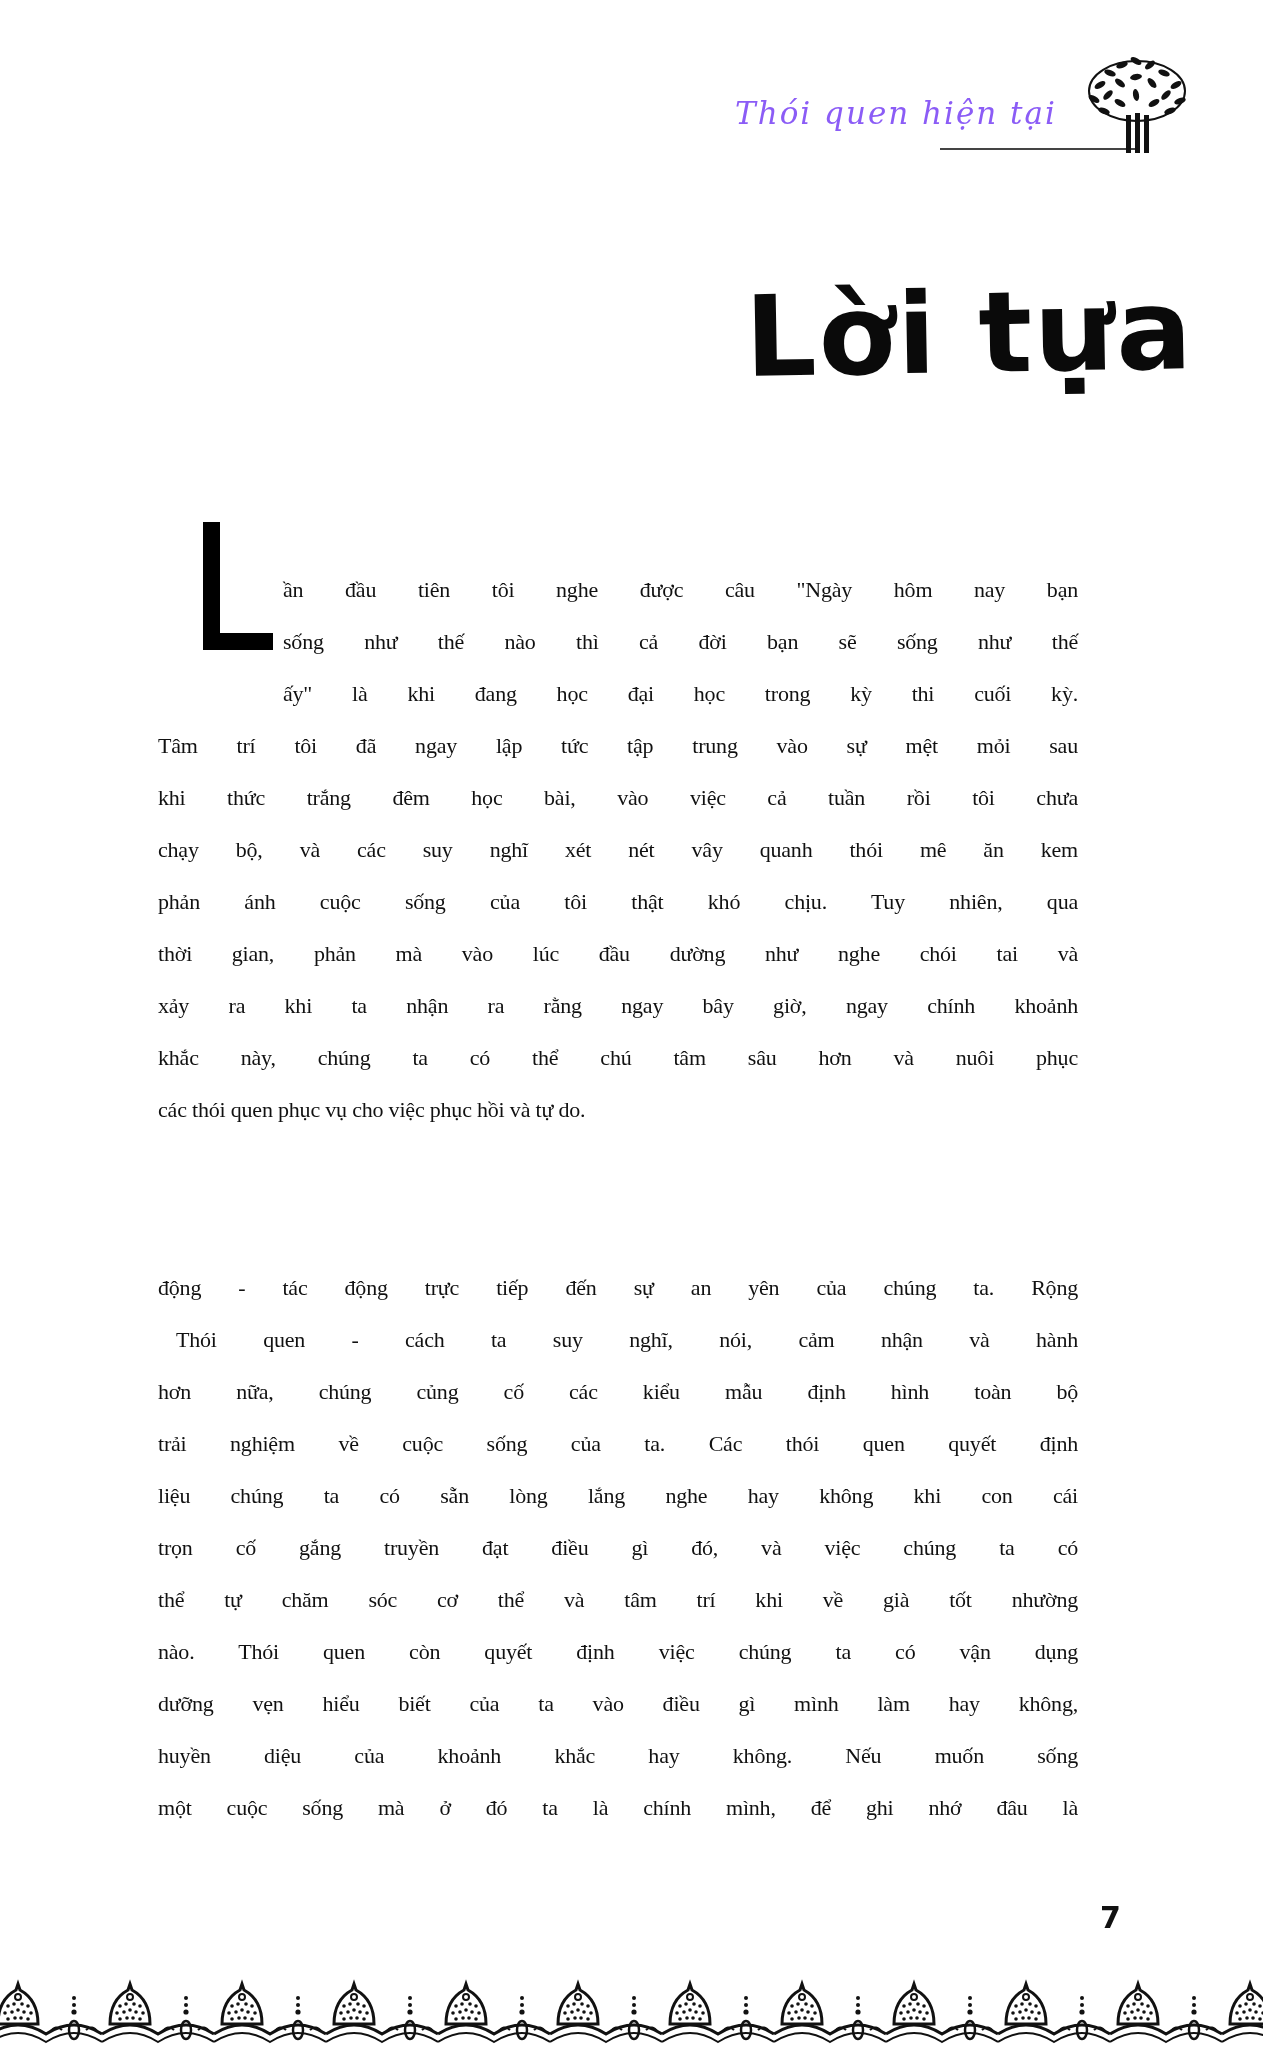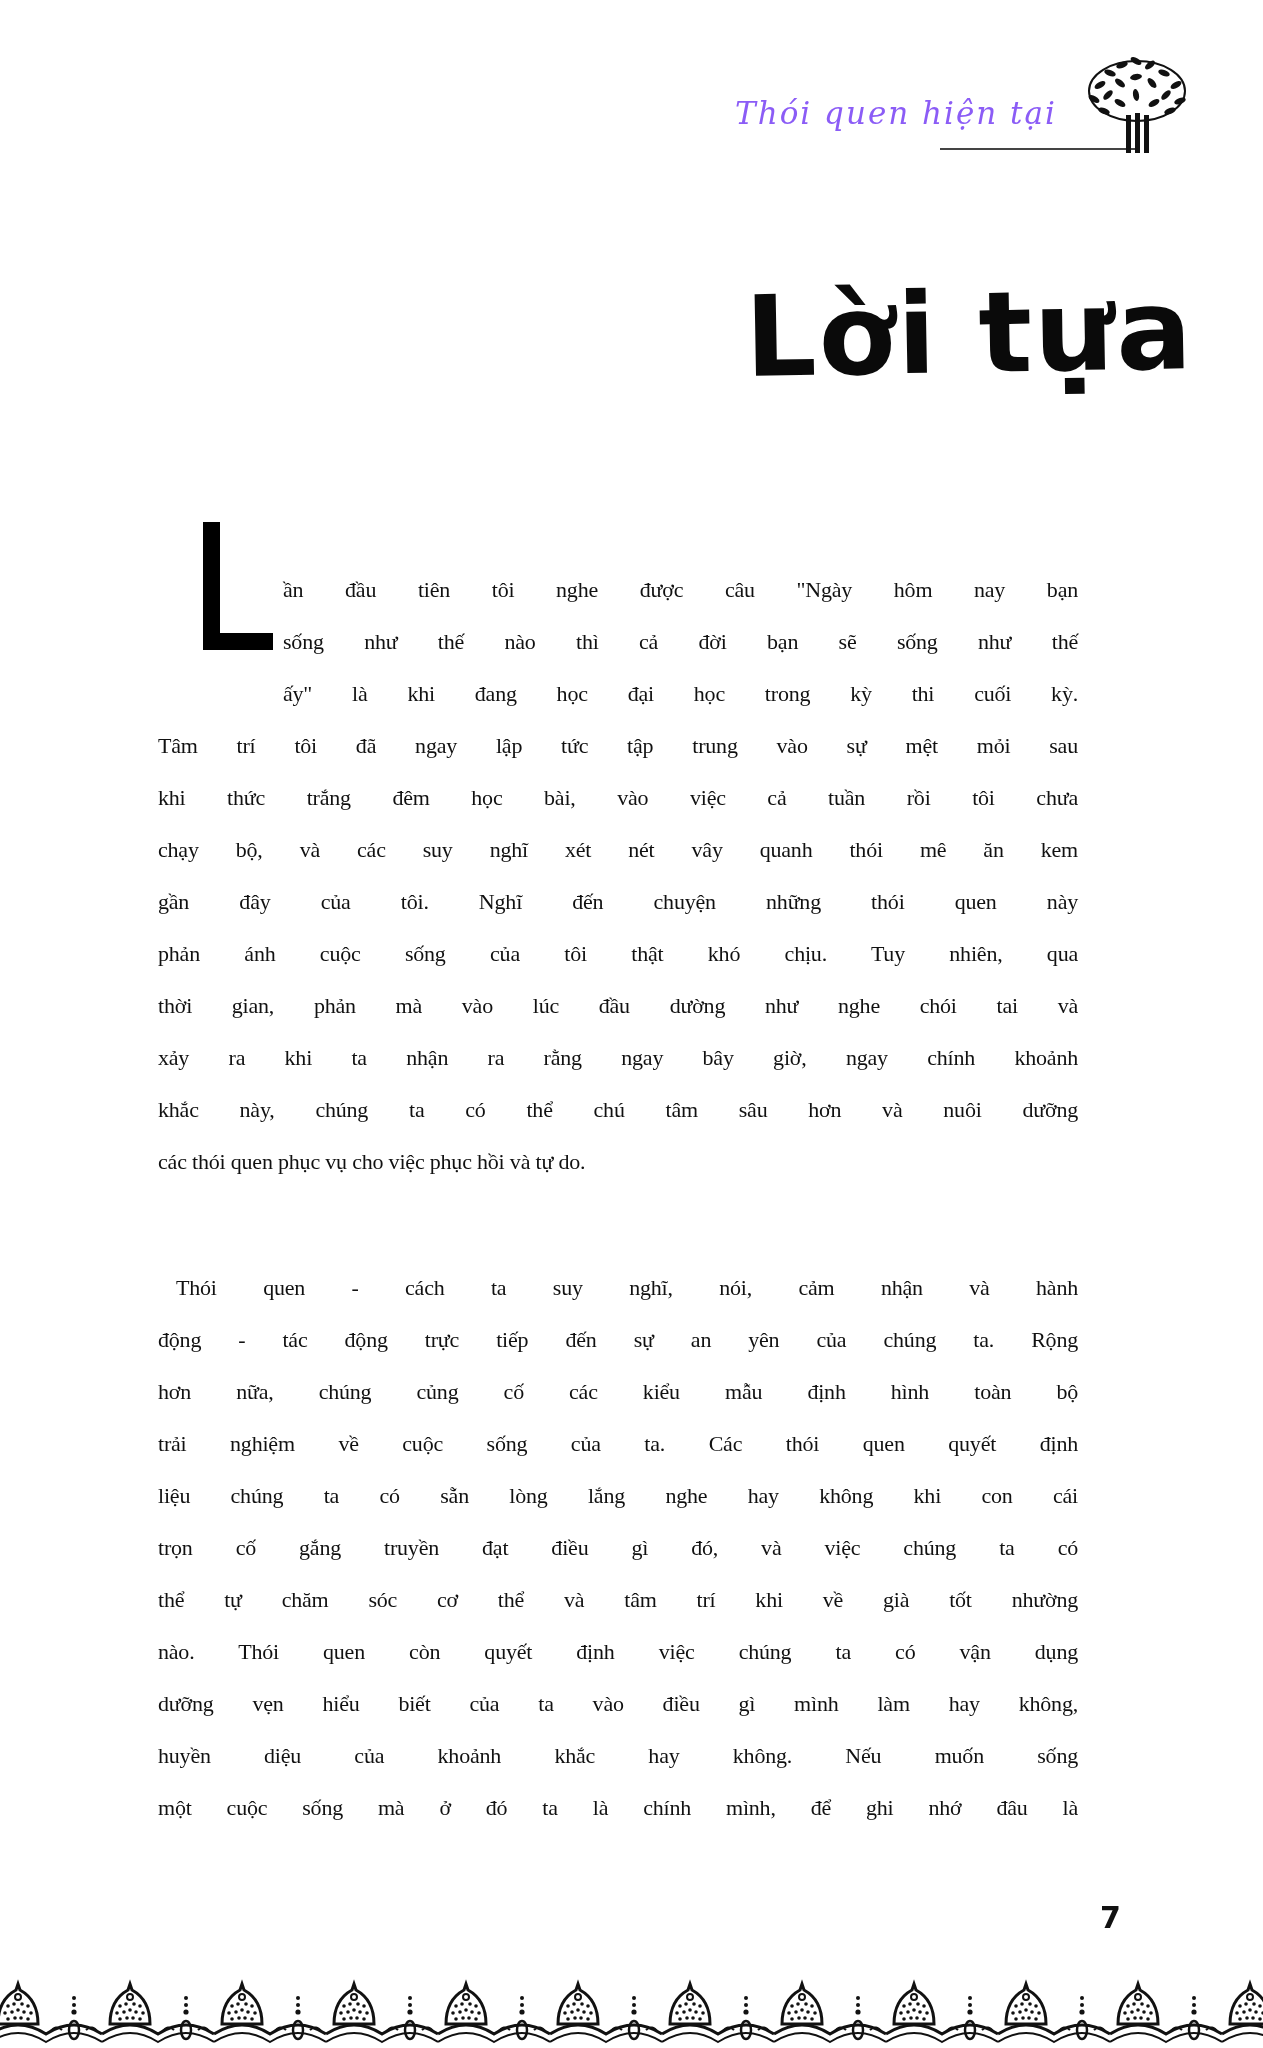--- a/index.html
+++ b/index.html
@@ -93,31 +93,30 @@
     <div class="h"></div>
 </div>
 
 <div class="body-text para1">
   <span class="line indent">ần đầu tiên tôi nghe được câu "Ngày hôm nay bạn</span>
   <span class="line indent">sống như thế nào thì cả đời bạn sẽ sống như thế</span>
   <span class="line indent">ấy" là khi đang học đại học trong kỳ thi cuối kỳ.</span>
   <span class="line">Tâm trí tôi đã ngay lập tức tập trung vào sự mệt mỏi sau</span>
   <span class="line">khi thức trắng đêm học bài, vào việc cả tuần rồi tôi chưa</span>
   <span class="line">chạy bộ, và các suy nghĩ xét nét vây quanh thói mê ăn kem</span>
-  <span class="line">gần đây của tôi. Nghĩ đến chuyện những thói quen này</span>
   <span class="line">phản ánh cuộc sống của tôi thật khó chịu. Tuy nhiên, qua</span>
   <span class="line">thời gian, phản mà vào lúc đầu dường như nghe chói tai và</span>
   <span class="line">xảy ra khi ta nhận ra rằng ngay bây giờ, ngay chính khoảnh</span>
-  <span class="line">khắc này, chúng ta có thể chú tâm sâu hơn và nuôi dưỡng</span>
+  <span class="line">khắc này, chúng ta có thể chú tâm sâu hơn và nuôi phục</span>
   <span class="line" style="text-align:right;text-align-last:left;">các thói quen phục vụ cho việc phục hồi và tự do.</span>
 </div>
 
 <div class="body-text para2">
+  <span class="line">động - tác động trực tiếp đến sự an yên của chúng ta. Rộng</span>
   <span class="line first">Thói quen - cách ta suy nghĩ, nói, cảm nhận và hành</span>
-  <span class="line">động - tác động trực tiếp đến sự an yên của chúng ta. Rộng</span>
   <span class="line">hơn nữa, chúng củng cố các kiểu mẫu định hình toàn bộ</span>
   <span class="line">trải nghiệm về cuộc sống của ta. Các thói quen quyết định</span>
   <span class="line">liệu chúng ta có sẵn lòng lắng nghe hay không khi con cái</span>
   <span class="line">trọn cố gắng truyền đạt điều gì đó, và việc chúng ta có</span>
   <span class="line">thể tự chăm sóc cơ thể và tâm trí khi về già tốt nhường</span>
   <span class="line">nào. Thói quen còn quyết định việc chúng ta có vận dụng</span>
   <span class="line">dưỡng vẹn hiểu biết của ta vào điều gì mình làm hay không,</span>
   <span class="line">huyền diệu của khoảnh khắc hay không. Nếu muốn sống</span>
   <span class="line">một cuộc sống mà ở đó ta là chính mình, để ghi nhớ đâu là</span>
 </div>

